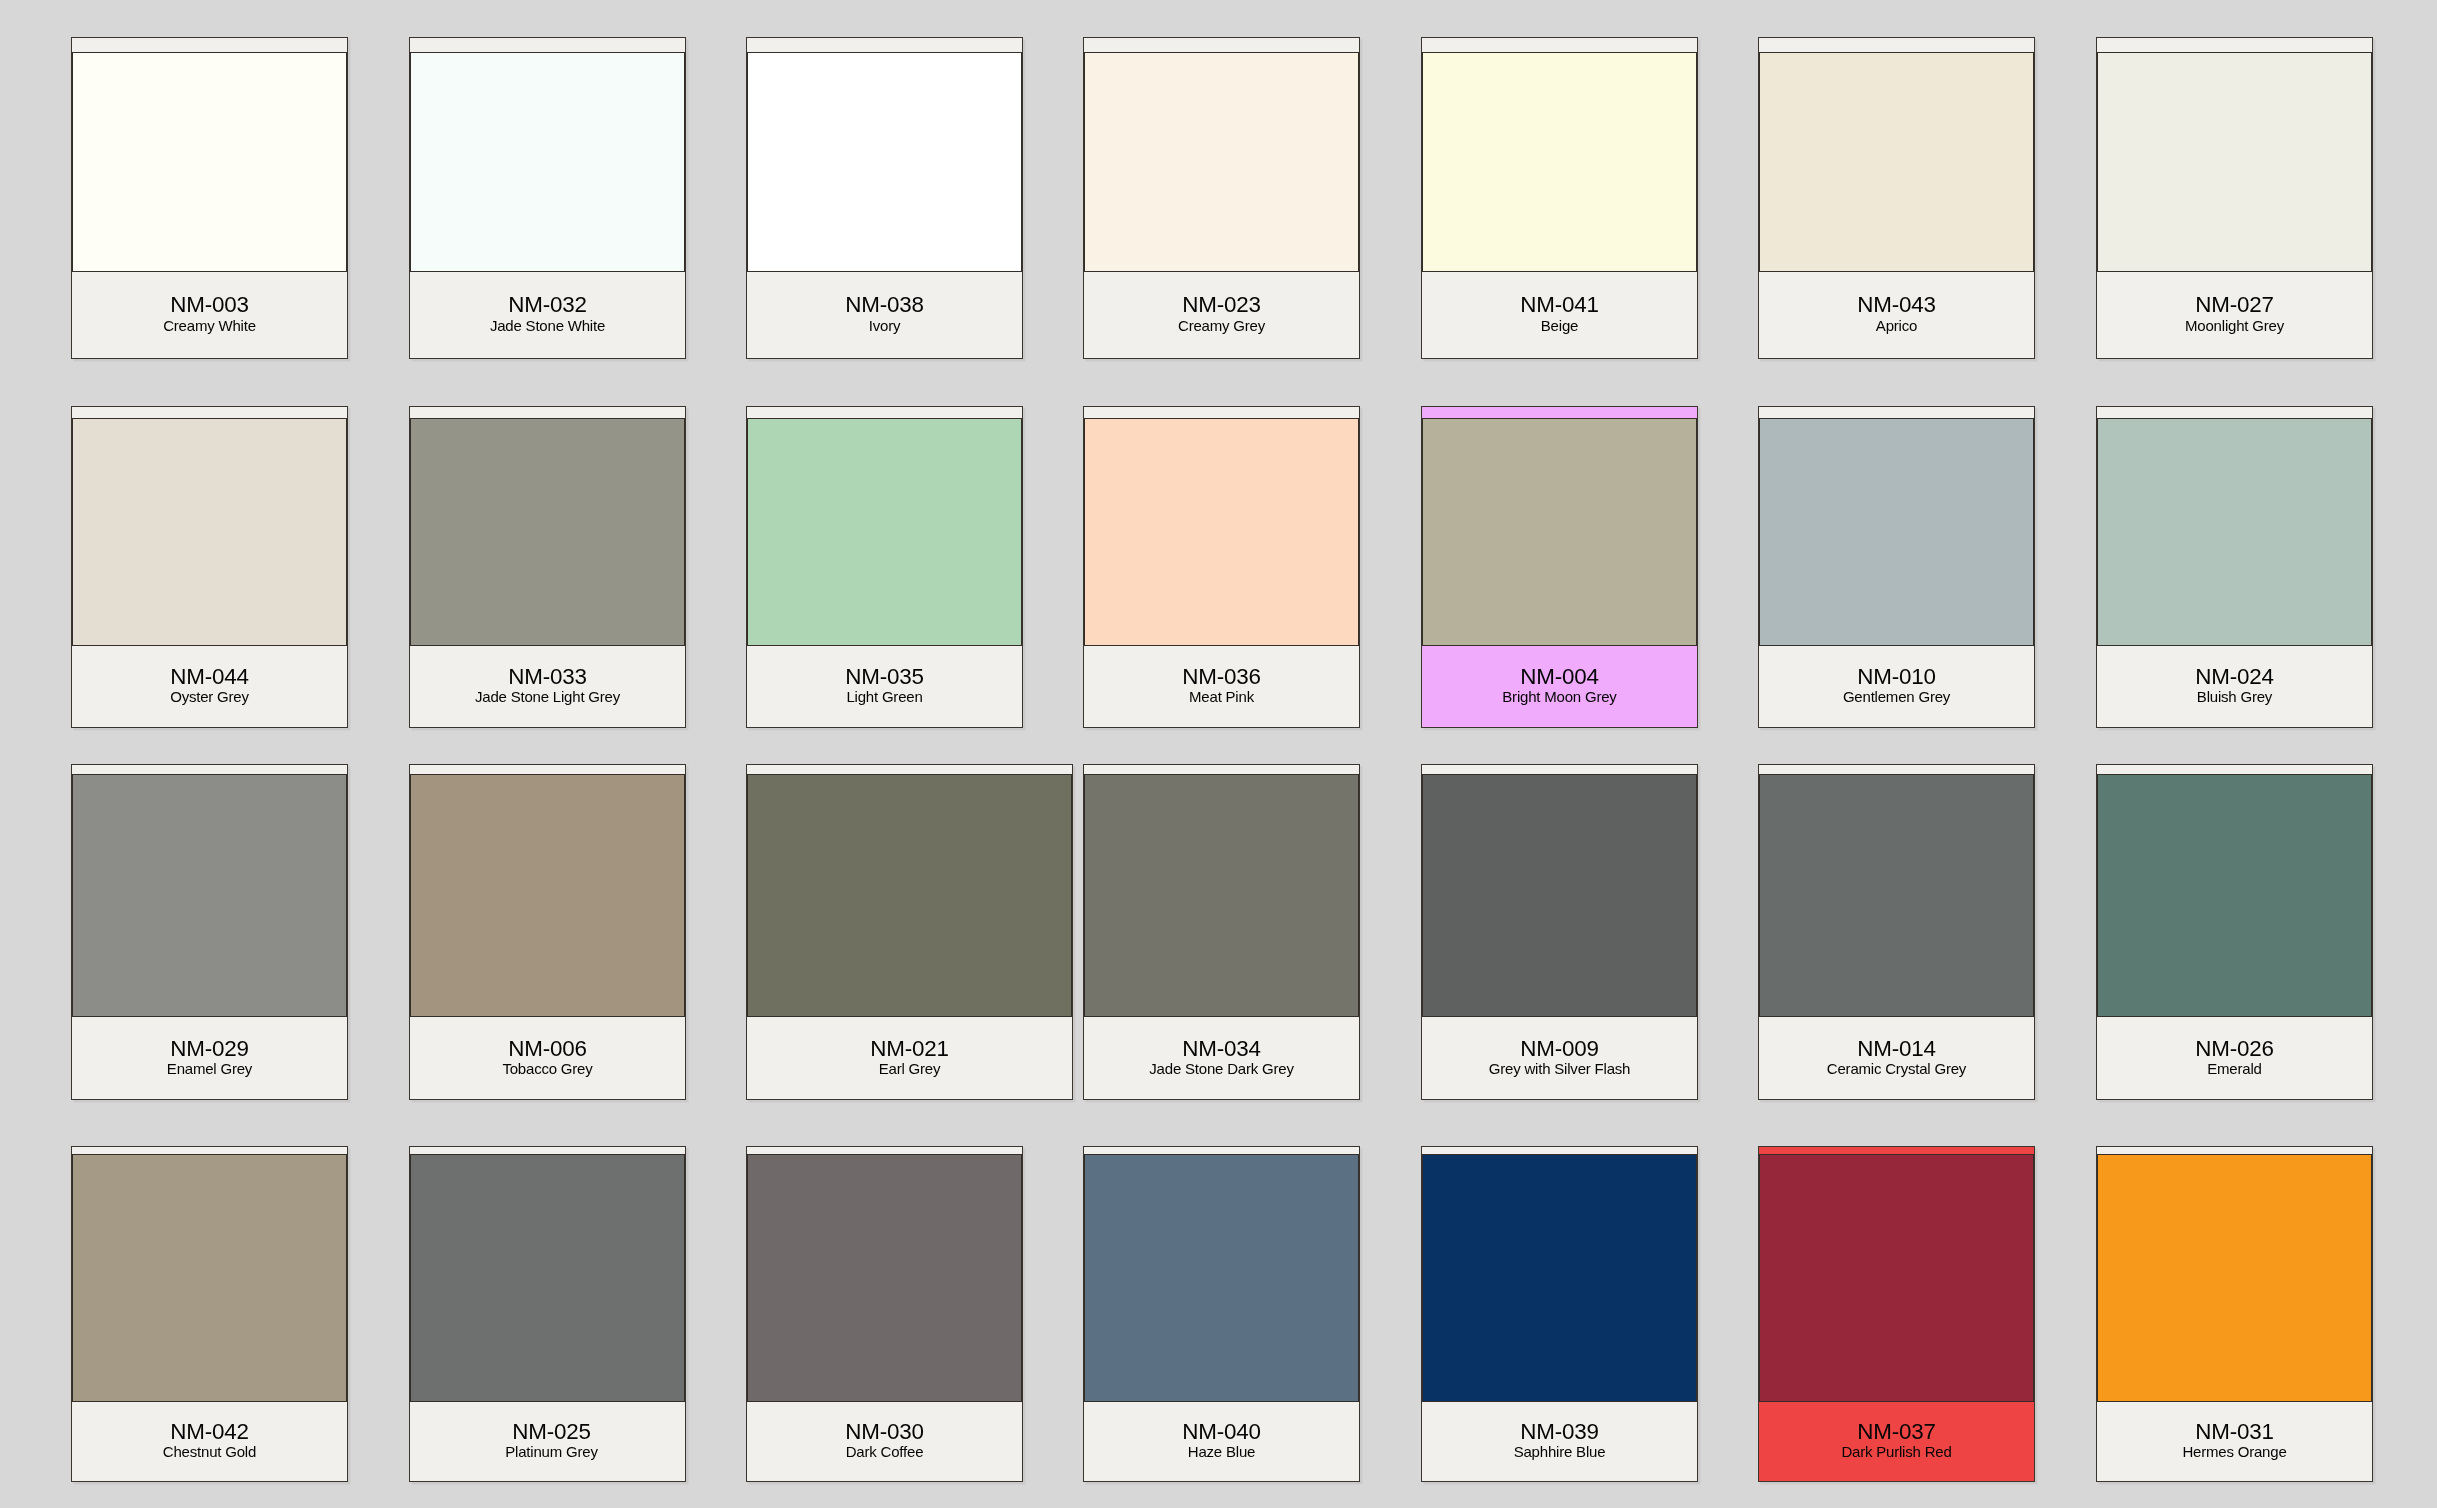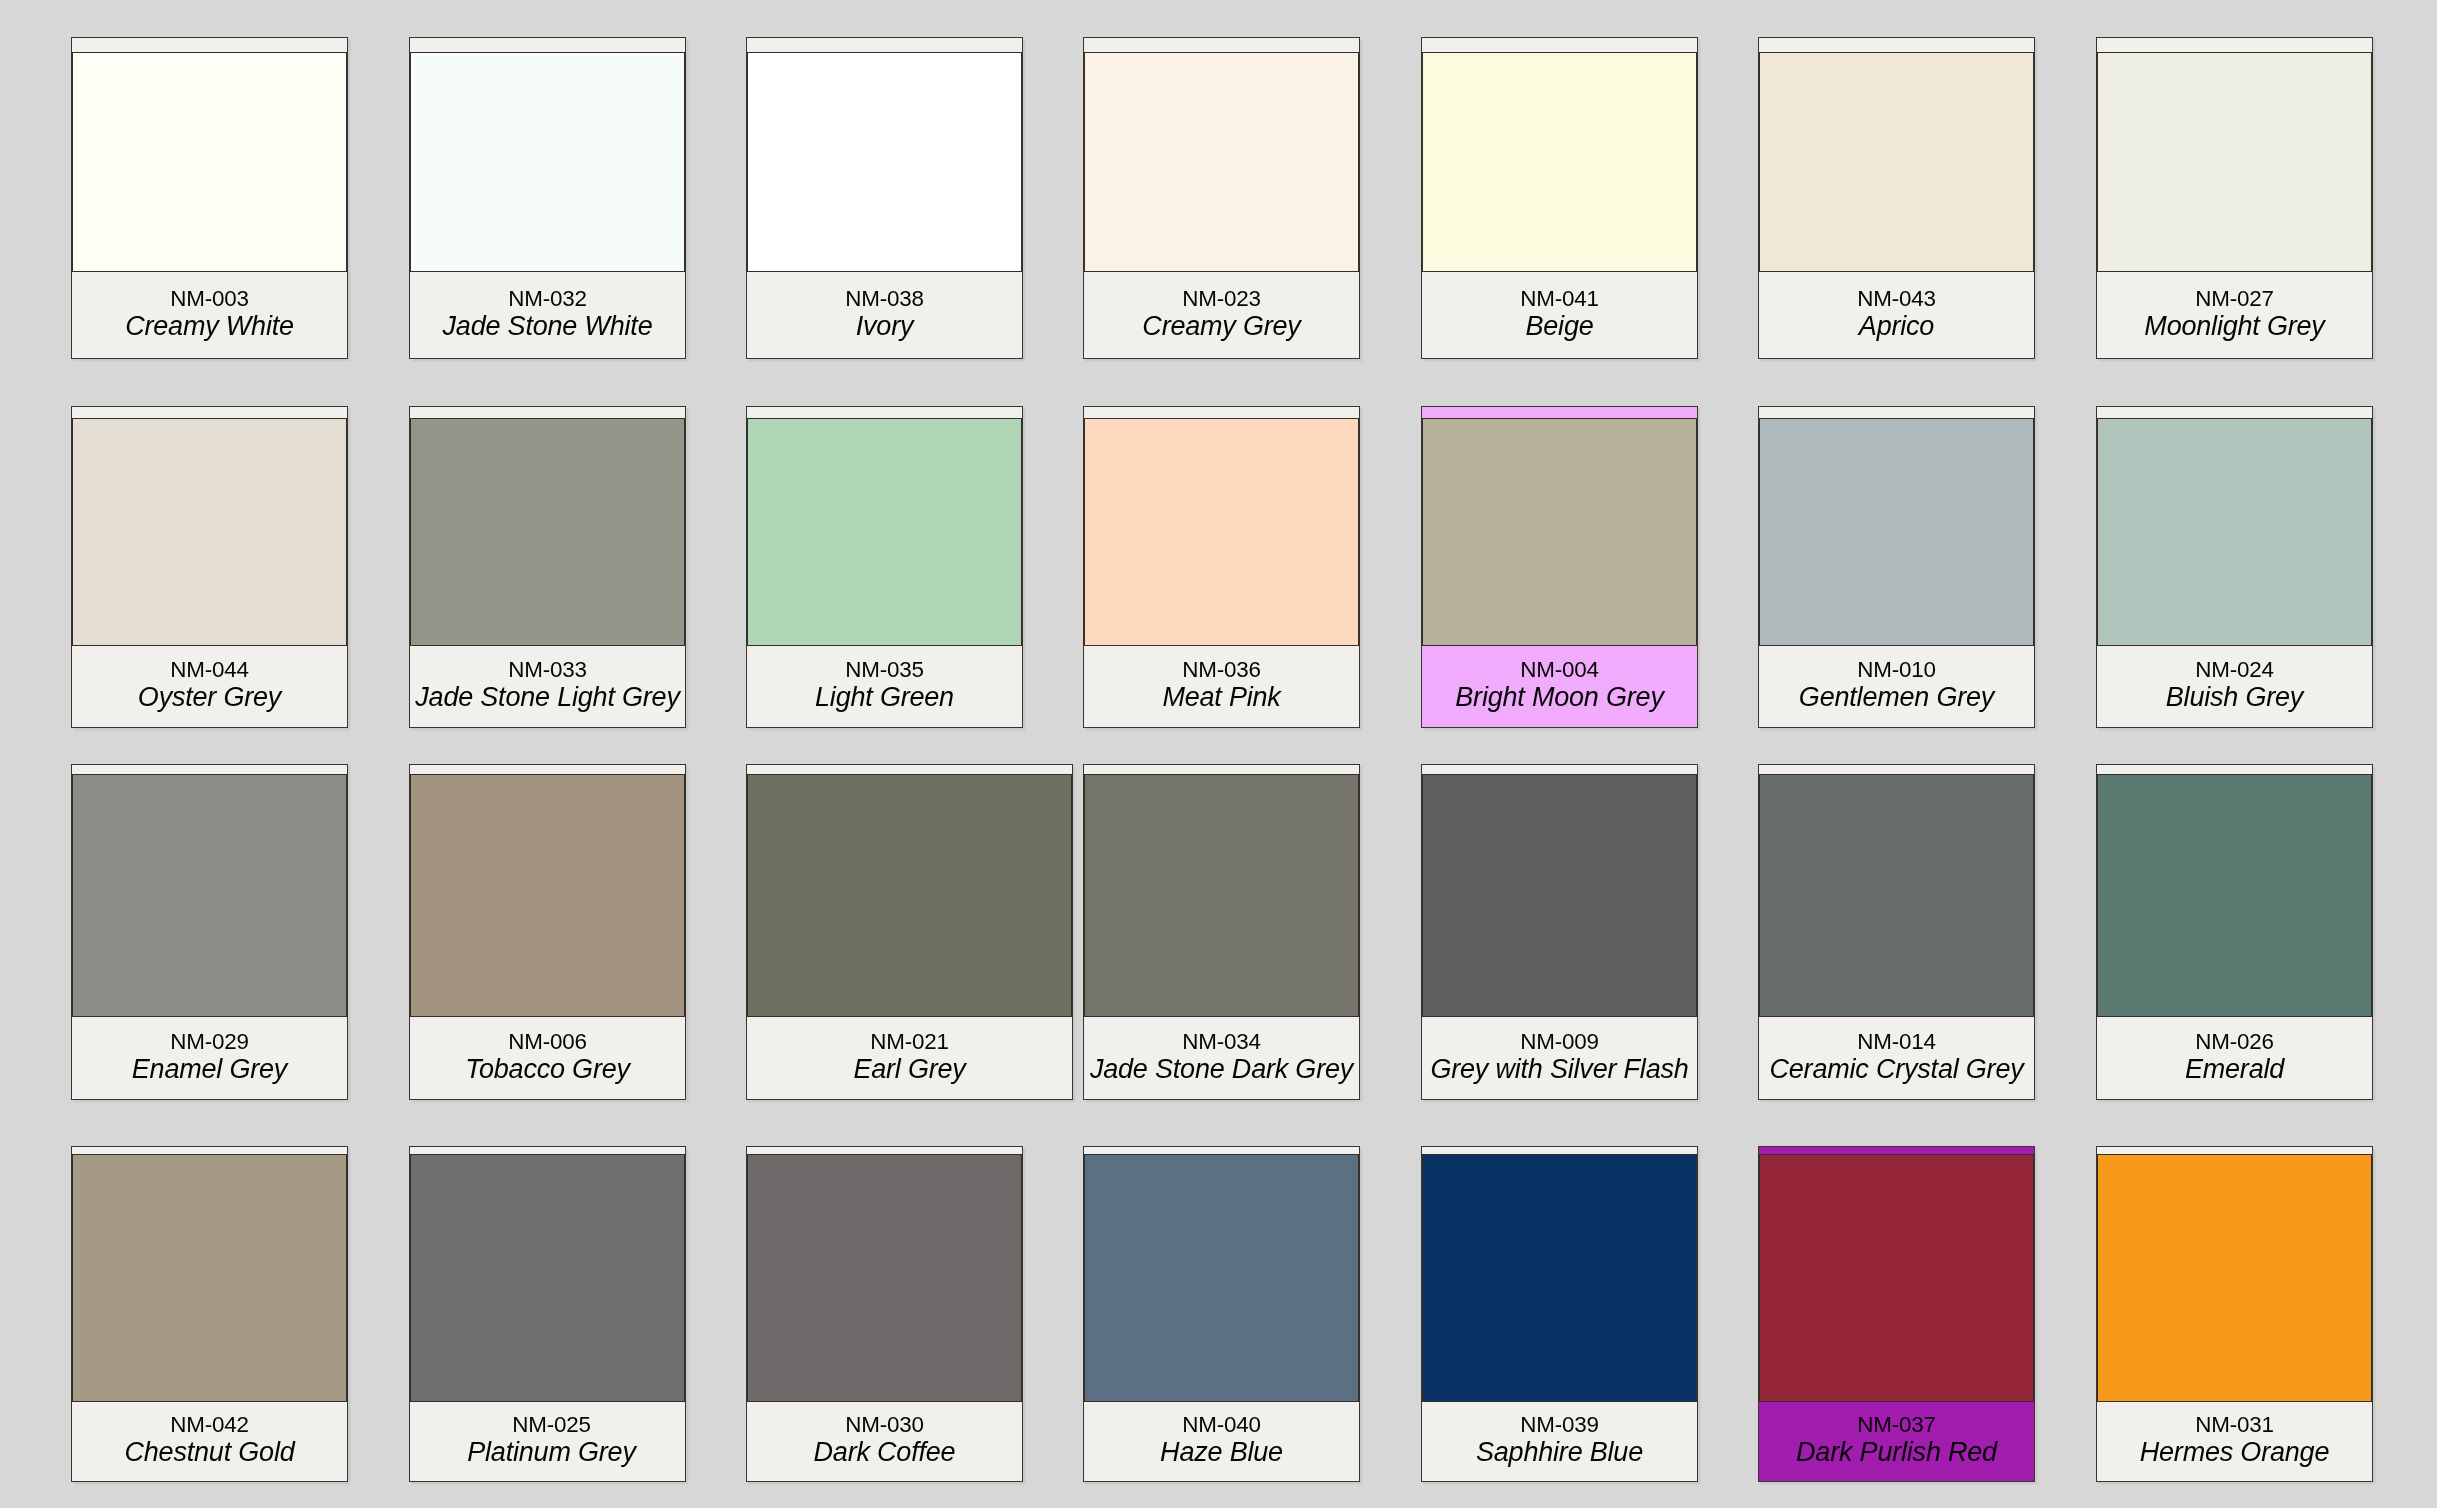--- a/index.html
+++ b/index.html
@@ -46,25 +46,24 @@
     line-height:1.12;
     text-align:center;
     padding-bottom:2.9px;
   }
   .code{
     font-size:22.4px;
     letter-spacing:-0.2px;
     white-space:nowrap;
   }
   .cname{
-    font-size:27px;
+    font-size:15px;
     letter-spacing:-0.2px;
     white-space:nowrap;
     transform-origin:center center;
-    font-style:italic;
   }
 </style>
 </head>
 <body style="background: rgb(215, 215, 215);">
 
 <div id="grid">
     <div class="card" style="left: 71px; top: 37px; width: 277px; height: 322px; background: rgb(241, 240, 236); border-color: rgb(58, 52, 47);">
       <div class="swatch-wrap" style="padding-top: 13.7px; padding-left: 12.7px; padding-right: 12.7px;">
         <div class="swatch" title="Creamy White" style="height: 220px; background: rgb(255, 254, 246); border-color: rgb(51, 46, 42);"></div>
       </div>
@@ -291,21 +290,21 @@
     </div>
     <div class="card" style="left: 1421px; top: 1146px; width: 277px; height: 336px; background: rgb(241, 240, 236); border-color: rgb(58, 52, 47);">
       <div class="swatch-wrap" style="padding-top: 6.8px; padding-left: 9.8px; padding-right: 9.8px;">
         <div class="swatch" title="Saphhire Blue" style="height: 248px; background: rgb(8, 50, 99); border-color: rgb(51, 46, 42);"></div>
       </div>
       <div class="caption" style="color: rgb(5, 5, 5); text-align: center;">
         <div class="code">NM-039</div>
         <div class="cname">Saphhire Blue</div>
       </div>
     </div>
-    <div class="card" style="left: 1758px; top: 1146px; width: 277px; height: 336px; background: #a21caf; border-color: rgb(58, 52, 47);">
+    <div class="card" style="left: 1758px; top: 1146px; width: 277px; height: 336px; background: #ef4444; border-color: rgb(58, 52, 47);">
       <div class="swatch-wrap" style="padding-top: 6.8px; padding-left: 9.8px; padding-right: 9.8px;">
         <div class="swatch" title="Dark Purlish Red" style="height: 248px; background: rgb(150, 39, 58); border-color: rgb(51, 46, 42);"></div>
       </div>
       <div class="caption" style="color: rgb(5, 5, 5);">
         <div class="code">NM-037</div>
         <div class="cname">Dark Purlish Red</div>
       </div>
     </div>
     <div class="card" style="left: 2096px; top: 1146px; width: 277px; height: 336px; background: rgb(241, 240, 236); border-color: rgb(58, 52, 47);">
       <div class="swatch-wrap" style="padding-top: 6.8px; padding-left: 9.8px; padding-right: 9.8px;">

